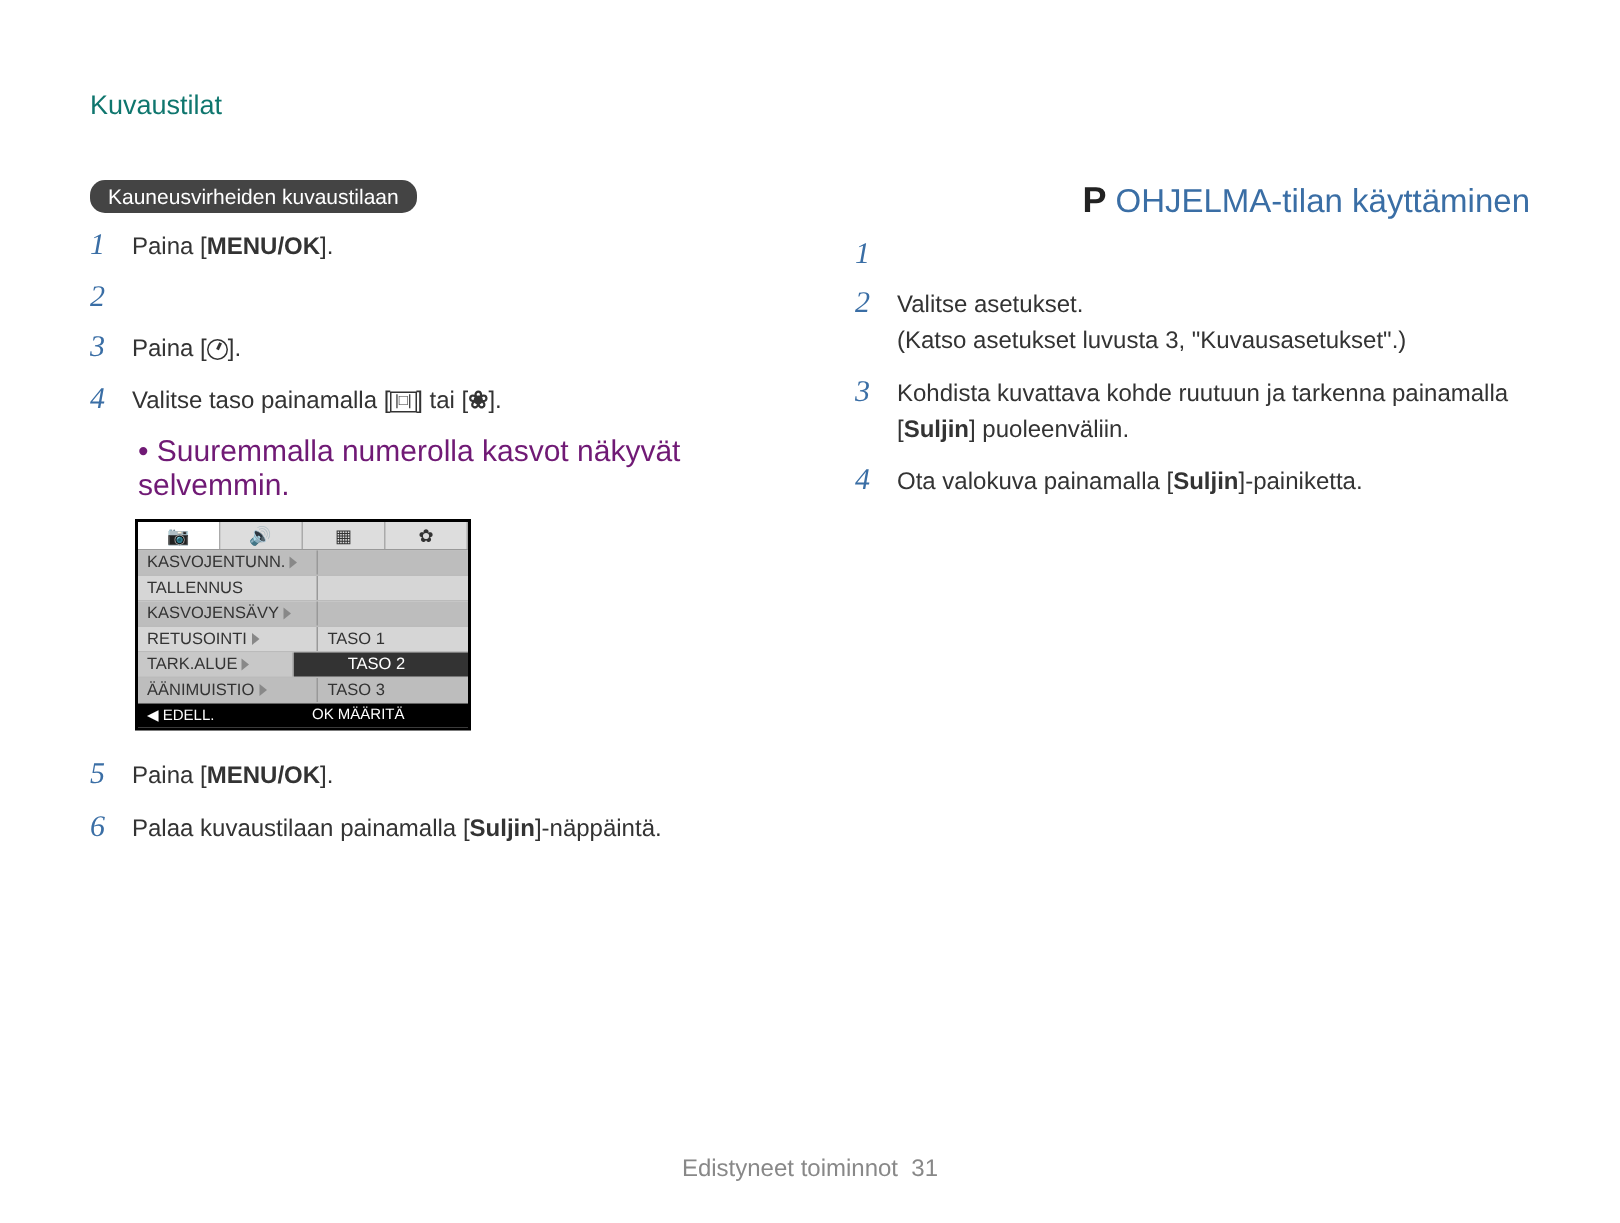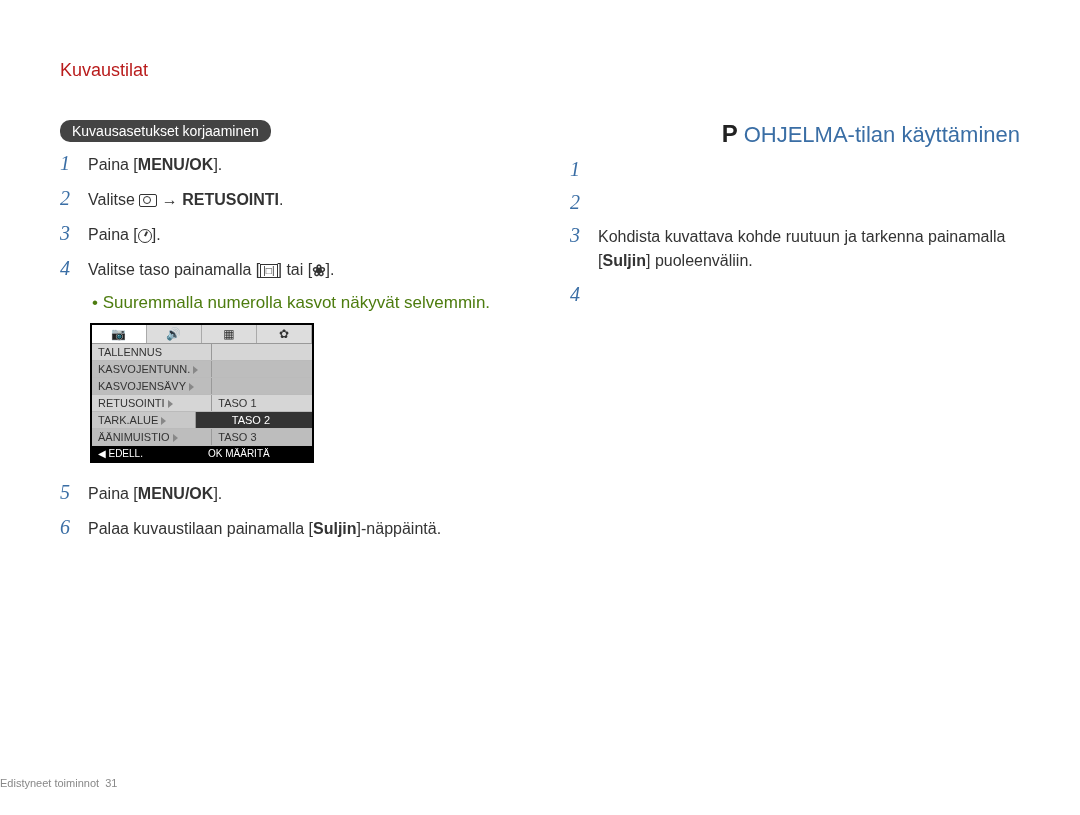--- a/index.html
+++ b/index.html
@@ -14,21 +14,21 @@
 }
 .page {
   padding: 60px 60px 40px 60px;
   display: flex;
   gap: 60px;
 }
 .breadcrumb {
   position: absolute;
   top: 60px;
   left: 60px;
-  color: #b91c1c;
+  color: #0f766e;
   font-size: 18px;
   font-weight: 300;
   text-align: center;
 }
 .left-col, .right-col {
   flex: 1;
   padding-top: 60px;
 }
 .pill {
   display: inline-block;
@@ -52,22 +52,22 @@
   min-width: 16px;
 }
 .step-text {
   font-size: 16px;
   color: #333;
   line-height: 1.5;
 }
 .strong { font-weight: bold; }
 .bullet {
   margin-left: 32px;
-  font-size: 17px;
-  color: #4d7c0f;
+  font-size: 20px;
+  color: #701a75;
 }
 .bullet::before {
   content: "•  ";
 }
 .heading {
   font-size: 22px;
   color: #3a6ea5;
   margin-bottom: 6px;
   text-align: right;
 }
@@ -138,22 +138,22 @@
   border-top: 4px solid transparent;
   border-bottom: 4px solid transparent;
   border-left: 5px solid #888;
   margin-left: 3px;
   vertical-align: middle;
 }
 .footer {
   position: absolute;
   bottom: 26px;
   left: 0; right: 0;
-  text-align: left;
-  font-size: 11px;
+  text-align: center;
+  font-size: 16px;
   color: #888;
 }
 
 .icon {
   display: inline-block;
   vertical-align: middle;
 }
 .icon.camera-box {
   width: 16px; height: 11px; border: 1.6px solid #333; border-radius: 2px; position: relative;
 }
@@ -174,34 +174,31 @@
 }
 </style>
 </head>
 <body>
 
 <div class="breadcrumb">Kuvaustilat</div>
 
 <div class="page">
 
   <div class="left-col">
-    <div class="pill">Kuvausasetukset korjaaminen</div>
+    <div class="pill">Kauneusvirheiden kuvaustilaan</div>
 
     <div class="step">
       <span class="step-num">1</span>
       <span class="step-text">
         <span>Paina [</span><span class="strong">MENU/OK</span><span>].</span>
       </span>
     </div>
 
     <div class="step">
       <span class="step-num">2</span>
-      <span class="step-text">
-        <span>Valitse </span><span class="icon camera-box"></span><span> → </span><span class="strong">RETUSOINTI</span><span>.</span>
-      </span>
     </div>
 
     <div class="step">
       <span class="step-num">3</span>
       <span class="step-text">
         <span>Paina [</span><span class="icon timer"></span><span>].</span>
       </span>
     </div>
 
     <div class="step">
@@ -213,26 +210,26 @@
     <div class="bullet">Suuremmalla numerolla kasvot näkyvät selvemmin.</div>
 
     
     <div class="camera-menu">
       <div class="camera-tabs">
         <div class="camera-tab active">📷</div>
         <div class="camera-tab">🔊</div>
         <div class="camera-tab">▦</div>
         <div class="camera-tab">✿</div>
       </div>
+      <div class="camera-row">
+          <div class="left-cell"><span>KASVOJENTUNN.</span><span class="arrow-right"></span></div>
+          <div class="right-cell"></div>
+        </div>
       <div class="camera-row light">
           <div class="left-cell">TALLENNUS</div>
-          <div class="right-cell"></div>
-        </div>
-      <div class="camera-row">
-          <div class="left-cell"><span>KASVOJENTUNN.</span><span class="arrow-right"></span></div>
           <div class="right-cell"></div>
         </div>
       <div class="camera-row">
           <div class="left-cell"><span>KASVOJENSÄVY</span><span class="arrow-right"></span></div>
           <div class="right-cell"></div>
         </div>
       <div class="camera-row light">
           <div class="left-cell"><span>RETUSOINTI</span><span class="arrow-right"></span></div>
           <div class="right-cell">TASO 1</div>
         </div>
@@ -269,30 +266,37 @@
     <div class="heading">
       <span class="mode-letter">P</span><span>OHJELMA-tilan käyttäminen</span>
     </div>
 
     <div class="step">
       <span class="step-num">1</span>
     </div>
 
     <div class="step">
       <span class="step-num">2</span>
+      <span class="step-text">
+        <span>Valitse asetukset.</span><br>
+        <span>(Katso asetukset luvusta 3, "Kuvausasetukset".)</span>
+      </span>
     </div>
 
     <div class="step">
       <span class="step-num">3</span>
       <span class="step-text">
         <span>Kohdista kuvattava kohde ruutuun ja tarkenna painamalla [</span><span class="strong">Suljin</span><span>] puoleenväliin.</span>
       </span>
     </div>
 
     <div class="step">
       <span class="step-num">4</span>
+      <span class="step-text">
+        <span>Ota valokuva painamalla [</span><span class="strong">Suljin</span><span>]-painiketta.</span>
+      </span>
     </div>
   </div>
 </div>
 
 <div class="footer">
   <span>Edistyneet toiminnot</span>&nbsp;&nbsp;<span>31</span>
 </div>
 
 </body></html>

